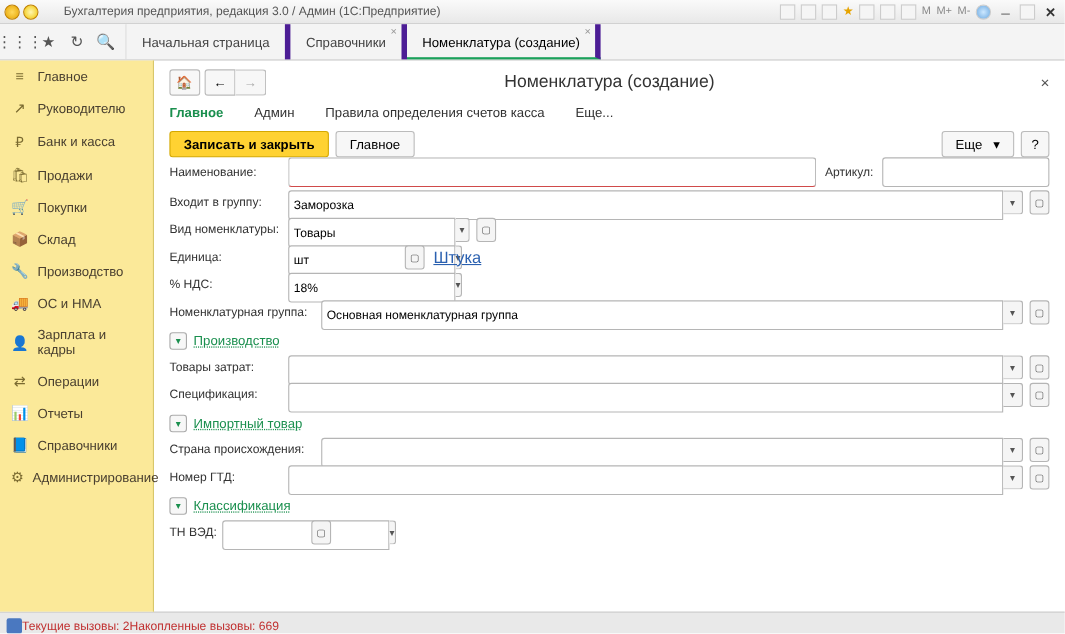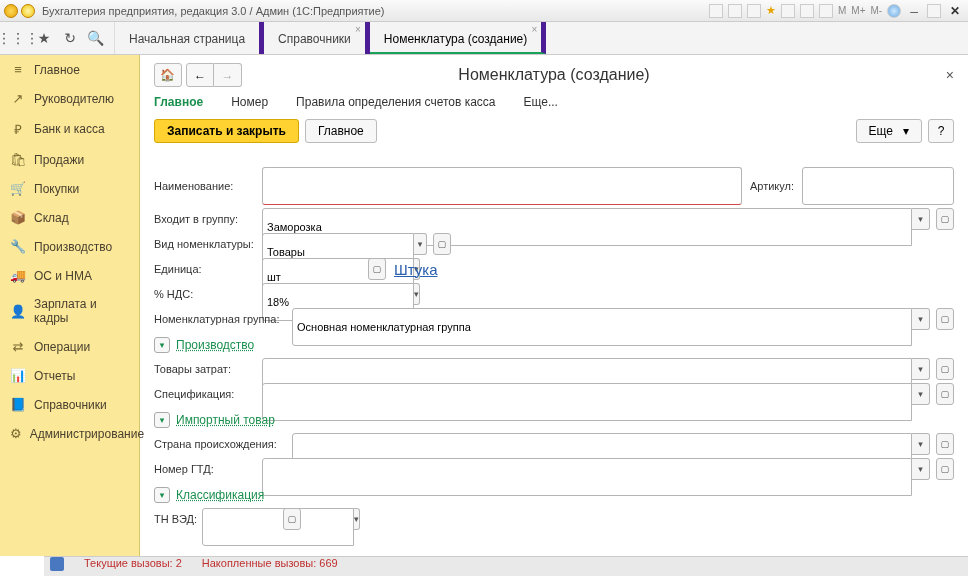--- a/index.html
+++ b/index.html
@@ -3,21 +3,21 @@
 <meta charset="utf-8">
 <style>
   * { margin: 0; padding: 0; box-sizing: border-box; font-family: Arial, sans-serif; }
   body { width: 968px; height: 576px; overflow: hidden; background: #fff; font-size: 11px; color: #333; }
 
   
   .titlebar { height: 22px; background: linear-gradient(#fafafa,#e8e8e8); border-bottom: 1px solid #ccc; display: flex; align-items: center; padding: 0 4px; }
   .tb-icon { width: 14px; height: 14px; border-radius: 50%; margin-right: 3px; }
   .tb-i1 { background: radial-gradient(circle,#ffd95c,#e6a400); border:1px solid #c08000;}
   .tb-i2 { background: radial-gradient(circle,#fff6b0,#f0c400); border:1px solid #c08000;}
-  .tb-title { margin-left: 4px; color:#555; font-size:11px; }
+  .tb-title { margin-left: 20px; color:#555; font-size:11px; }
   .tb-right { margin-left:auto; display:flex; gap:5px; align-items:center;}
   .tb-btn { width:14px; height:14px; border:1px solid #ccc; background:#f5f5f5; display:inline-block;}
   .tb-star { color:#e6a400;}
   .tb-m { font-size:10px; color:#888;}
   .tb-close{ color:#333; font-weight:bold; font-size:12px; padding:0 4px; }
   .tb-dash{ font-size:14px; color:#666; padding:0 4px;}
 
   
   .tabstrip { height: 33px; background:#f4f4f4; border-bottom:1px solid #ccc; display:flex; align-items:stretch;}
   .ts-tools { display:flex; align-items:center; gap:10px; padding:0 10px; border-right:1px solid #ddd;}
@@ -38,47 +38,47 @@
   .navgroup{ display:flex;}
   .navgroup .nav-btn:first-child{border-top-right-radius:0;border-bottom-right-radius:0;}
   .navgroup .nav-btn:last-child{border-top-left-radius:0;border-bottom-left-radius:0; border-left:0; color:#aaa;}
   .page-title{ position:absolute; left:50%; transform:translateX(-50%); font-size:16px; color:#333;}
   .close-x{ margin-left:auto; font-size:14px; color:#555; cursor:pointer;}
 
   .subtabs{ display:flex; gap:28px; padding:4px 0 10px; font-size:12px; color:#333;}
   .subtabs .st.active{ color:#1a8f4e; font-weight:bold;}
   .subtabs .st{ cursor:pointer;}
 
-  .toolbar{ display:flex; align-items:center; gap:6px; margin-bottom:24px;}
+  .toolbar{ display:flex; align-items:center; gap:6px; margin-bottom:0;}
   .btn{ height:24px; border:1px solid #bbb; background:#f7f7f7; border-radius:3px; padding:0 12px; font-size:12px;}
   .btn.primary{ background:#ffd232; border-color:#d4a800; font-weight:bold;}
   .toolbar .spacer{flex:1;}
   .btn.more{ display:flex; align-items:center; gap:10px;}
   .btn.help{ width:26px; padding:0; text-align:center;}
 
   .form{ display:flex; flex-direction:column; gap:3px;}
   .row{ display:flex; align-items:center; min-height:22px;}
   .label{ width:108px; font-size:11px; color:#333; flex-shrink:0;}
   .label.w2{ width:138px;}
-  .input{ flex:1; height:38px; border:1px solid #b5b5b5; border-radius:3px; background:#fff; padding:0 4px; font-size:11px;}
+  .input{ flex:1; height:27px; border:1px solid #b5b5b5; border-radius:3px; background:#fff; padding:0 4px; font-size:11px;}
   .input.req{ border-bottom:1px solid #d04a4a;}
   .combo{ display:flex; align-items:stretch; height:22px;}
   .combo .input{ border-radius:3px 0 0 3px;}
   .cbtn{ width:18px; border:1px solid #b5b5b5; border-left:0; background:#f5f5f5; display:flex; align-items:center; justify-content:center; font-size:9px; color:#555;}
   .cbtn:last-child{ border-radius:0 3px 3px 0;}
   .gap{width:6px;}
   .sidelabel{ margin:0 8px; font-size:11px;}
   .link{ color:#2a60b0; text-decoration:underline; cursor:pointer; margin-left:8px; font-size:15px;text-align:center;}
 
   .section{ display:flex; align-items:center; gap:6px; margin:4px 0 2px;}
   .sec-tog{ width:16px; height:16px; border:1px solid #aaa; border-radius:3px; background:#f7f7f7; display:flex; align-items:center; justify-content:center; font-size:9px; color:#1a8f4e;}
   .sec-title{ color:#1a8f4e; font-size:12px; text-decoration:underline dotted;}
 
   
-  .status{ height:20px; background:#e9e9e9; border-top:1px solid #ccc; display:flex; align-items:flex-start; padding:0 6px; font-size:11px; color:#c03030; gap:20px;margin-left:44px;}
+  .status{ height:20px; background:#e9e9e9; border-top:1px solid #ccc; display:flex; align-items:flex-end; padding:0 6px; font-size:11px; color:#c03030; gap:0;}
   .status .sicon{ width:14px; height:14px; background:#4a78c0; border-radius:2px;}
 </style>
 </head>
 <body>
 
 <div class="titlebar">
   <span class="tb-icon tb-i1"></span>
   <span class="tb-icon tb-i2"></span>
   <span class="tb-title">Бухгалтерия предприятия, редакция 3.0 / Админ  (1С:Предприятие)</span>
   <div class="tb-right">
@@ -173,21 +173,21 @@
       <div class="navgroup">
         <button class="nav-btn">←</button>
         <button class="nav-btn">→</button>
       </div>
       <div class="page-title">Номенклатура (создание)</div>
       <span class="close-x">×</span>
     </div>
 
     <div class="subtabs">
       <span class="st active">Главное</span>
-      <span class="st">Номер</span>
+      <span class="st">Админ</span>
       <span class="st">Правила определения счетов касса</span>
       <span class="st">Еще...</span>
     </div>
 
     <div class="toolbar">
       <button class="btn primary">Записать и закрыть</button>
       <button class="btn">Главное</button>
       <div class="spacer"></div>
       <button class="btn more">
           <span>Еще</span>

